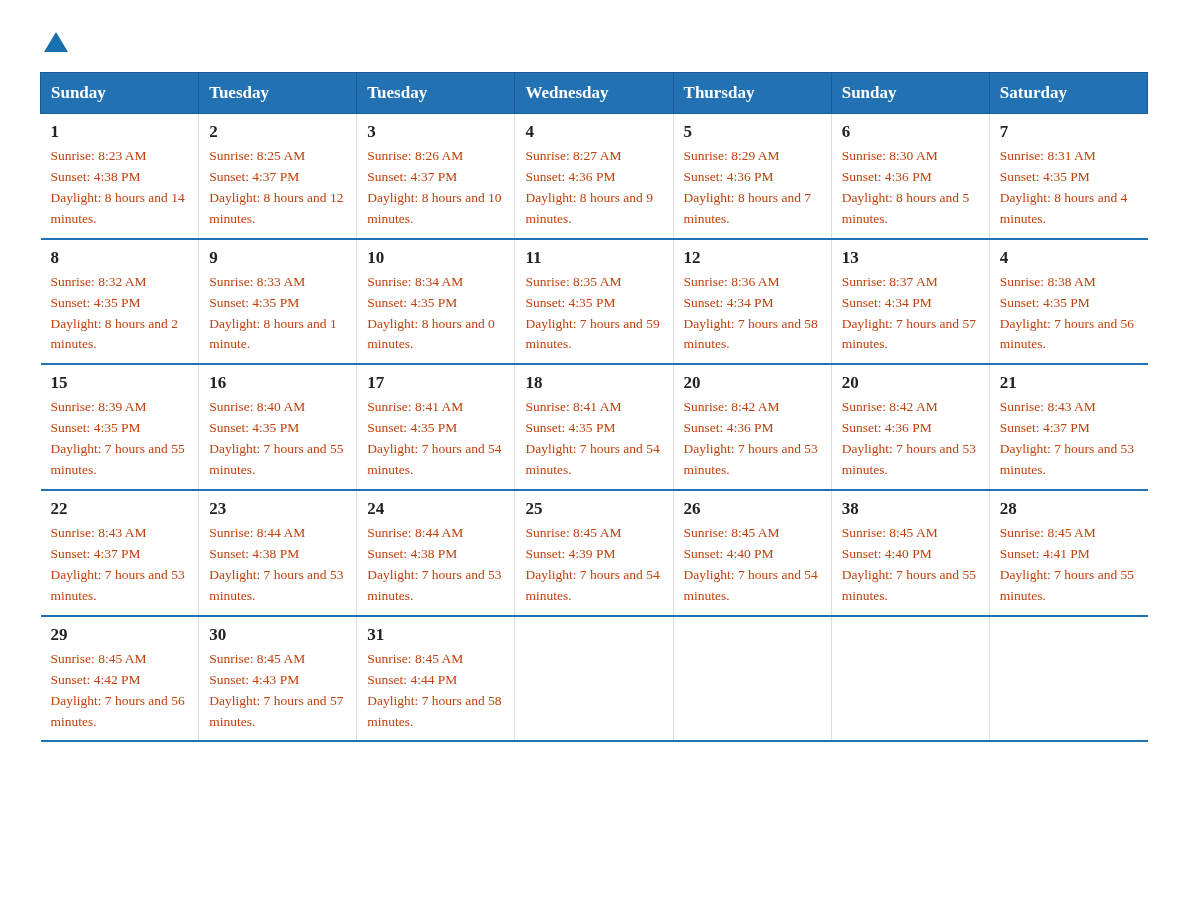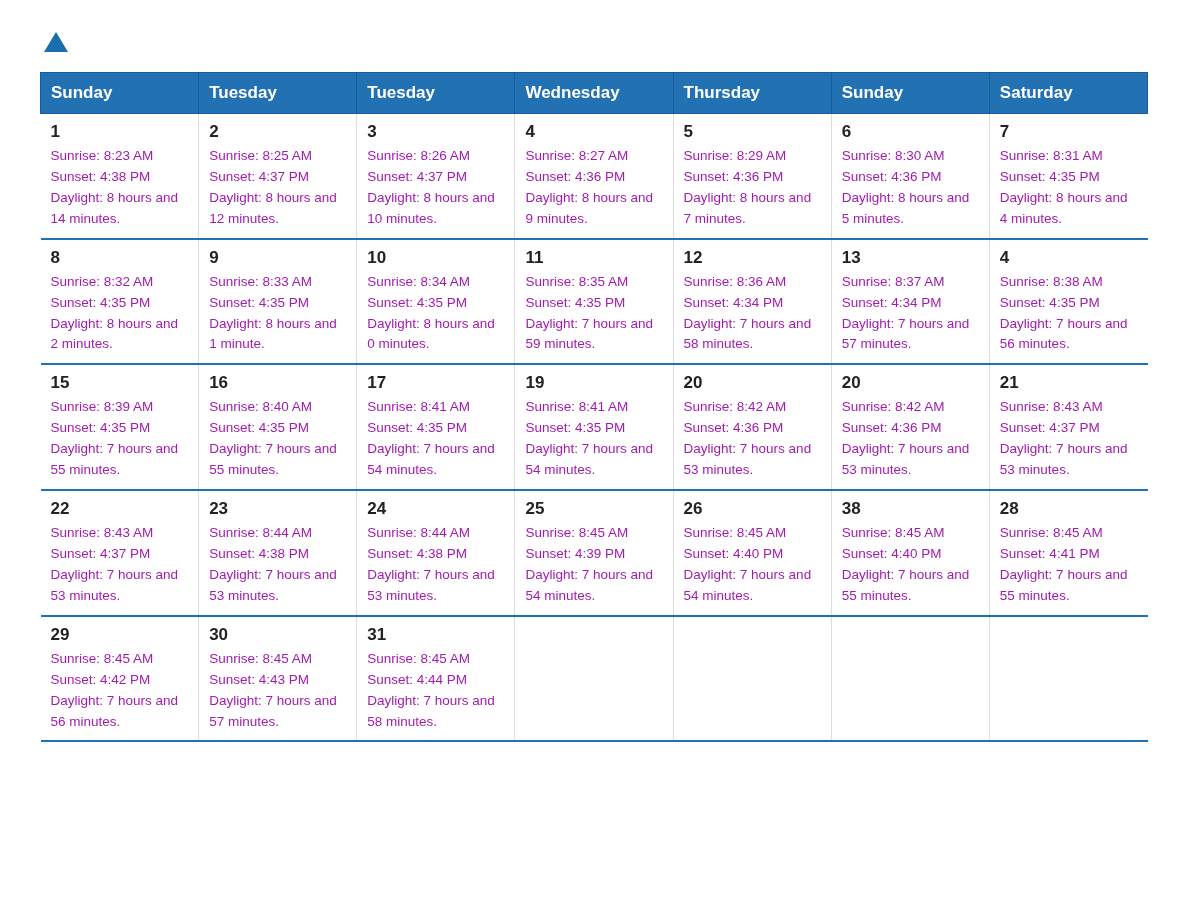--- a/index.html
+++ b/index.html
@@ -54,20 +54,21 @@
     .title-block h2 {
       font-size: 24px;
       font-weight: normal;
       color: #333;
       font-family: Georgia, serif;
     }
     table {
       width: 100%;
       border-collapse: collapse;
       table-layout: fixed;
+      font-family: Liberation Serif, serif;
     }
     thead tr {
       background-color: #2271b3;
     }
     thead th {
       color: #fff;
       font-size: 17px;
       font-weight: bold;
       padding: 10px 10px;
       text-align: left;
@@ -89,21 +90,21 @@
     }
     .day-number {
       font-size: 17px;
       font-weight: bold;
       display: block;
       margin-bottom: 4px;
     }
     .day-info {
       font-size: 13.5px;
       line-height: 1.55;
-      color: #a21caf;
+      color: #c2410c;
     }
     .empty-cell {
       background: #fff;
     }
   </style>
 </head>
 <body>
 
 <div class="header">
   <div class="logo-wrapper">
@@ -203,21 +204,21 @@
       </td>
         <td>
         <span class="day-number">16</span>
         <span class="day-info">Sunrise: 8:40 AM<br>Sunset: 4:35 PM<br>Daylight: 7 hours and 55 minutes.</span>
       </td>
         <td>
         <span class="day-number">17</span>
         <span class="day-info">Sunrise: 8:41 AM<br>Sunset: 4:35 PM<br>Daylight: 7 hours and 54 minutes.</span>
       </td>
         <td>
-        <span class="day-number">19</span>
+        <span class="day-number">18</span>
         <span class="day-info">Sunrise: 8:41 AM<br>Sunset: 4:35 PM<br>Daylight: 7 hours and 54 minutes.</span>
       </td>
         <td>
         <span class="day-number">20</span>
         <span class="day-info">Sunrise: 8:42 AM<br>Sunset: 4:36 PM<br>Daylight: 7 hours and 53 minutes.</span>
       </td>
         <td>
         <span class="day-number">20</span>
         <span class="day-info">Sunrise: 8:42 AM<br>Sunset: 4:36 PM<br>Daylight: 7 hours and 53 minutes.</span>
       </td>

